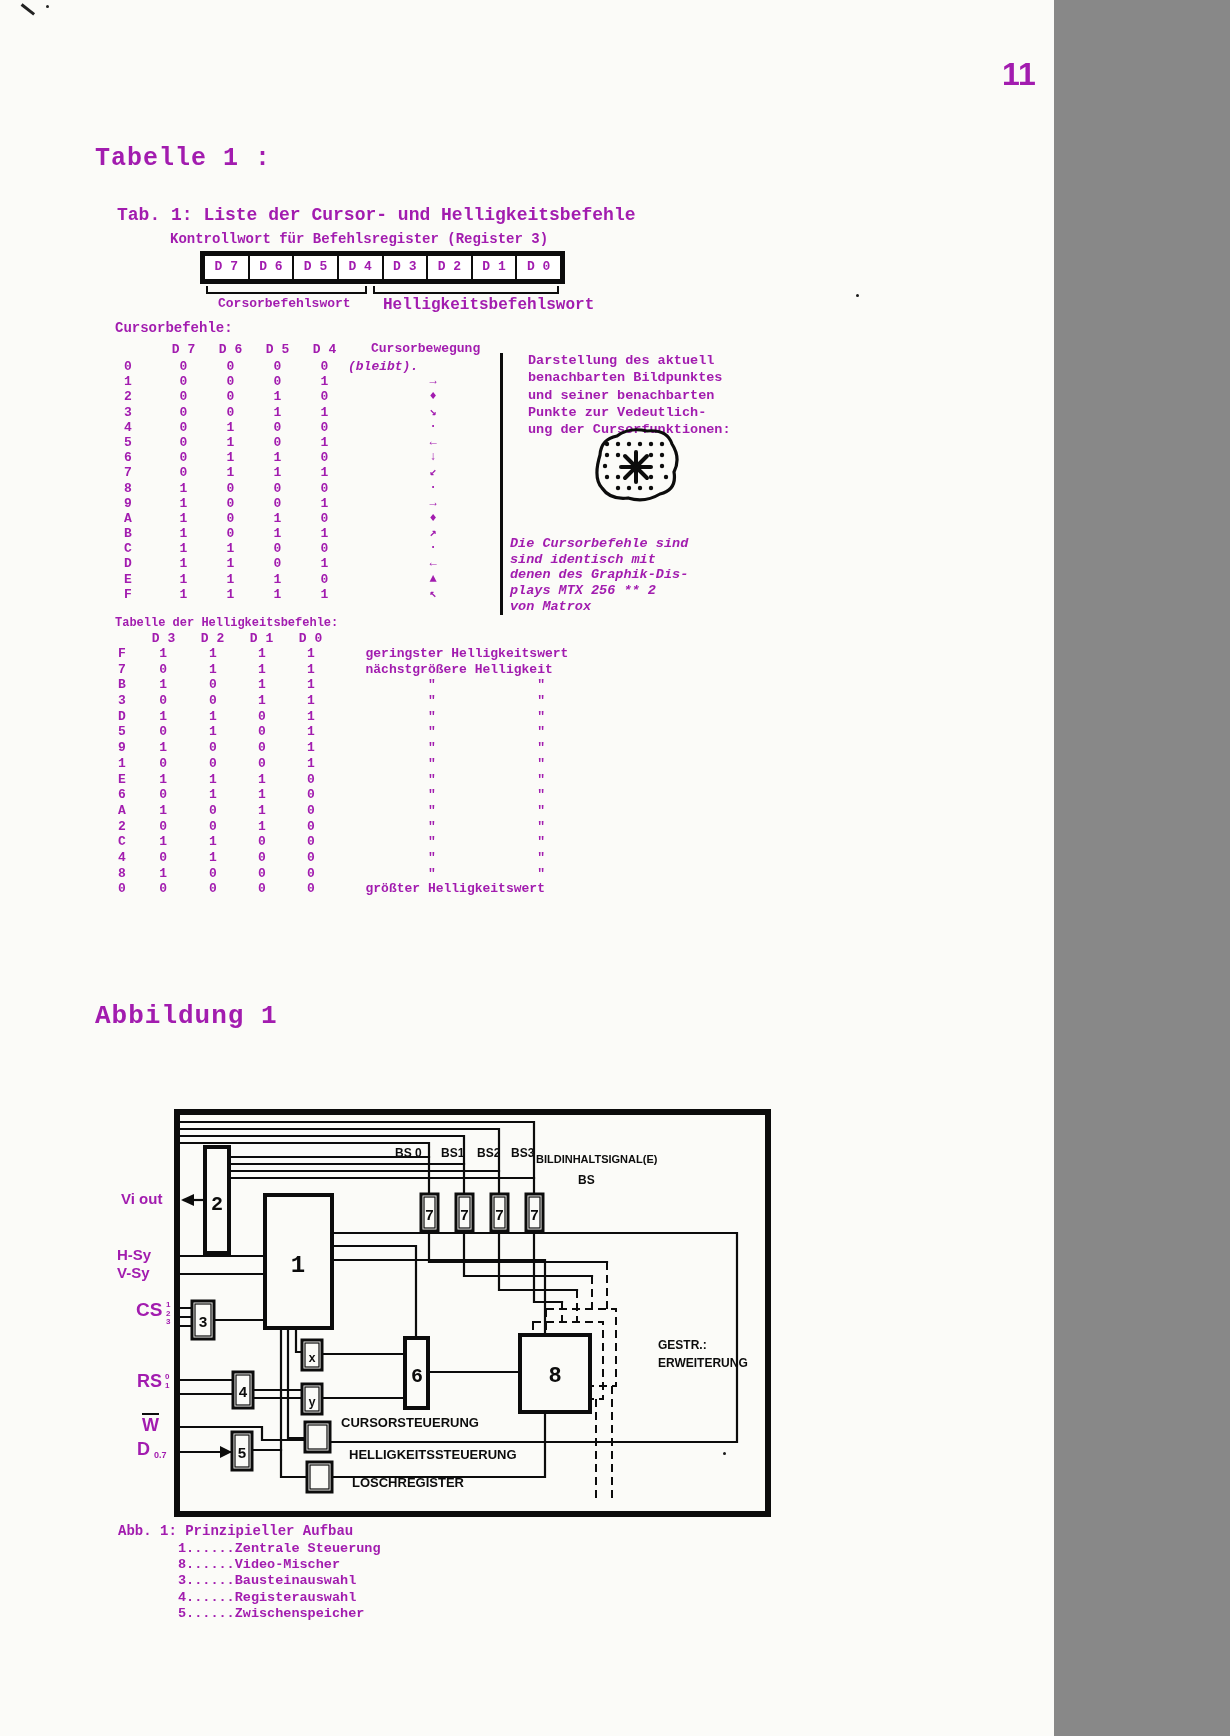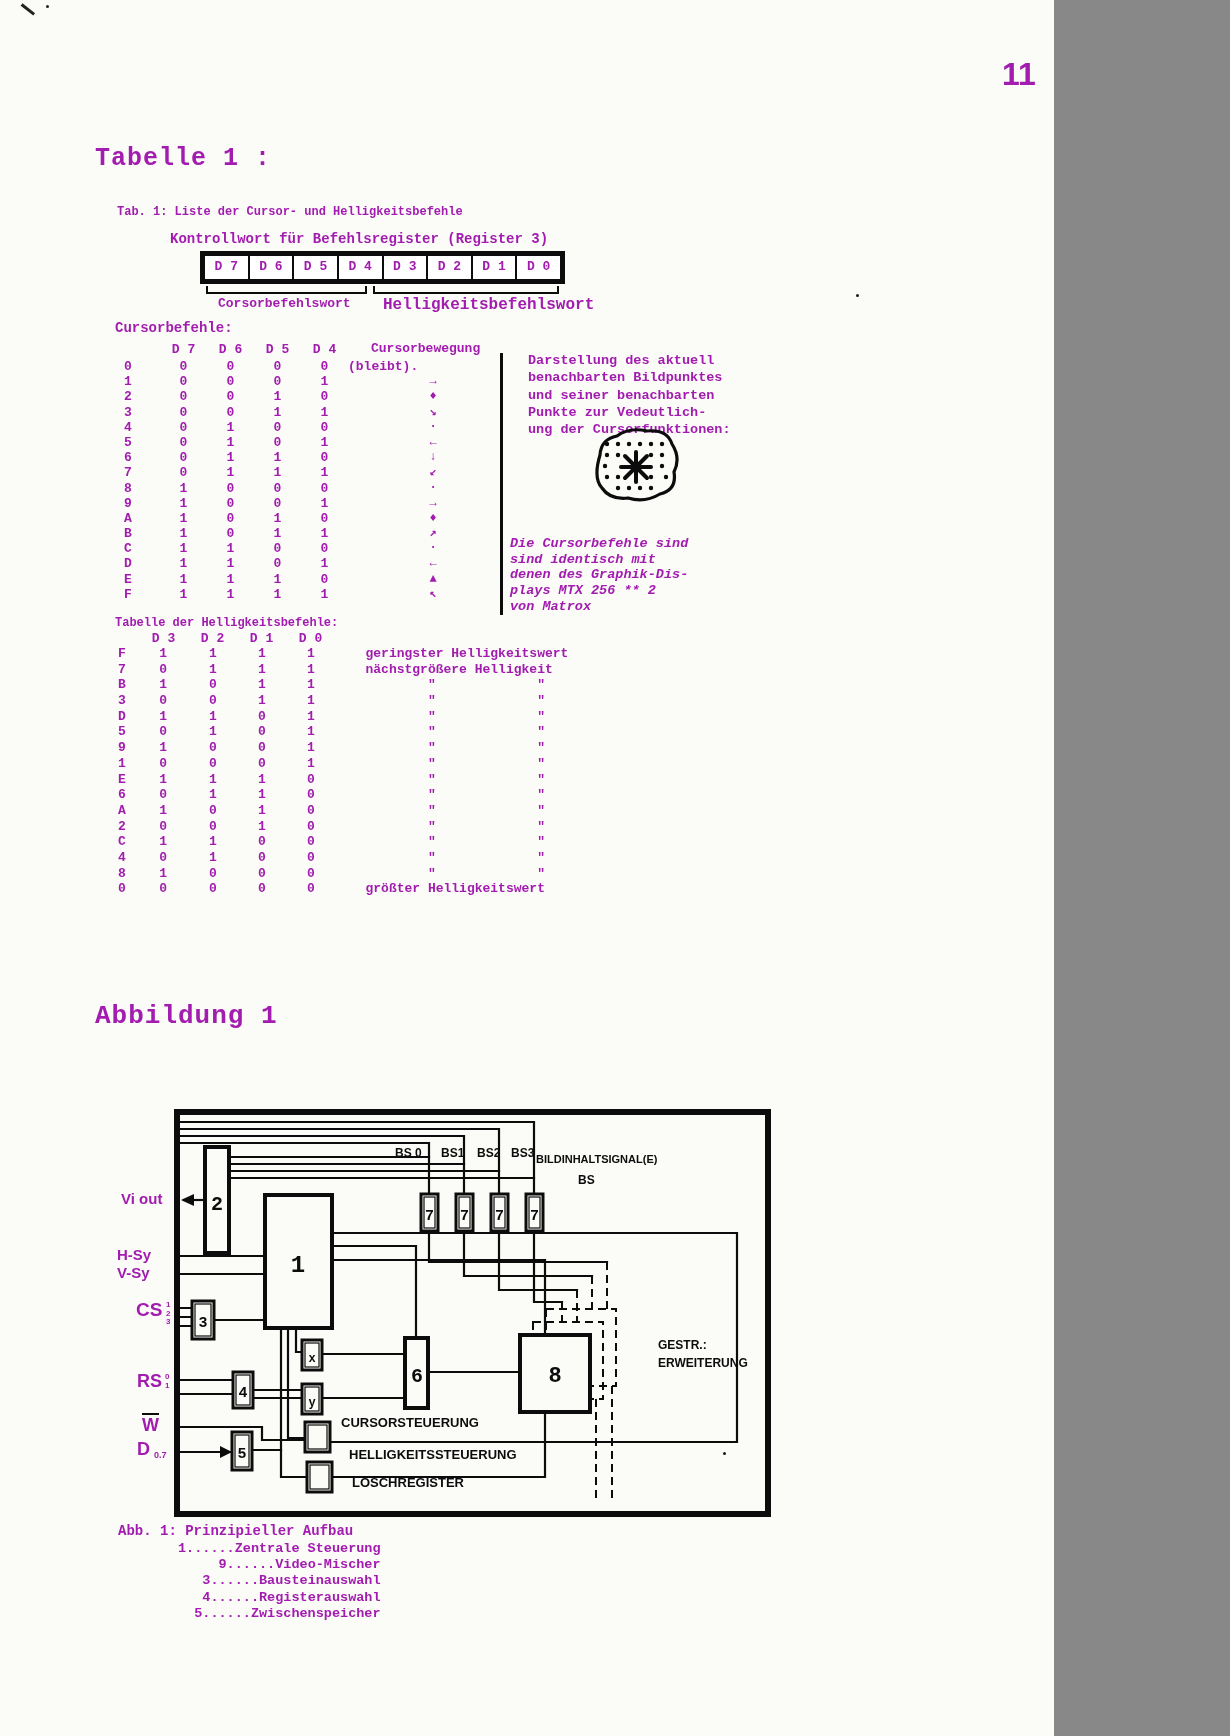--- a/index.html
+++ b/index.html
@@ -5,21 +5,21 @@
   html,body{margin:0;padding:0;background:#888;}
   .page{position:relative;width:1054px;height:1736px;background:#fbfbf8;overflow:hidden;
         color:#a21caf;font-family:"Liberation Mono","DejaVu Sans Mono",monospace;}
   .t{position:absolute;white-space:pre;font-weight:700;}
   .mono{font-family:"Liberation Mono","DejaVu Sans Mono",monospace;}
   .sans{font-family:"Liberation Sans","DejaVu Sans",sans-serif;}
 
   
   #page-number{left:1002px;top:56px;font-size:32px;font-family:"Liberation Sans",sans-serif;}
   #heading-tabelle{left:95px;top:144px;font-size:25px;letter-spacing:1px;}
-  #tab-caption-1{left:117px;top:205px;font-size:12px;}
+  #tab-caption-1{left:117px;top:205px;font-size:18px;}
   #tab-caption-2{left:170px;top:231px;font-size:14px;}
 
   
   #register-box{position:absolute;left:200px;top:251px;width:365px;height:33px;
     border:4px solid #0c0c0c;box-sizing:border-box;background:#fff;}
   #register-box .inner{display:flex;height:100%;border:1.5px solid #0c0c0c;box-sizing:border-box;}
   .regcell{flex:1;text-align:center;font-size:13px;font-weight:700;line-height:21px;
     border-right:2px solid #0c0c0c;}
   .regcell:last-child{border-right:none;}
   .bracket{position:absolute;height:8px;border:2.5px solid #0c0c0c;border-top:none;box-sizing:border-box;}
@@ -27,21 +27,21 @@
   #bracket-right{left:373px;top:286px;width:186px;}
   #bracket-label-left{left:218px;top:296px;font-size:13px;}
   #bracket-label-right{left:383px;top:296px;font-size:16px;}
 
   
   #cursor-title{left:115px;top:320px;font-size:14px;}
   .hdr4{position:absolute;display:grid;}
   .hdr4 span{text-align:center;font-size:13px;font-weight:700;}
   #cursor-header{left:160px;top:342px;grid-template-columns:repeat(4,47px);}
   #movement-header{left:371px;top:341px;font-size:13px;}
-  #movement-note{left:348px;top:359px;font-size:13px;}
+  #movement-note{left:348px;top:359px;font-size:13px;font-style:italic;}
   #cursor-rows{position:absolute;left:110px;top:359px;}
   .crow{display:grid;grid-template-columns:50px 47px 47px 47px 47px 65px 40px;
     height:15.2px;line-height:15.2px;font-size:13px;font-weight:700;}
   .crow .rh{padding-left:14px;}
   .crow .rb{text-align:center;}
   .crow .ra{text-align:center;font-size:12px;}
   #cursor-vline{position:absolute;left:500px;top:353px;width:3px;height:262px;background:#0c0c0c;}
   #note1{position:absolute;left:528px;top:352px;font-size:13.5px;line-height:17.3px;font-weight:700;}
   #note1 div{white-space:pre;}
   #note2{position:absolute;left:510px;top:536px;font-size:13.5px;line-height:15.7px;font-weight:700;}
@@ -70,21 +70,21 @@
   #sig-rs{left:137px;top:1371px;font-size:18px;}
   #sig-rs-subs{left:165px;top:1373px;}
   #sig-w{left:142px;top:1413px;font-size:18px;border-top:2.5px solid #0c0c0c;}
   #sig-d{left:137px;top:1439px;font-size:18px;}
   #sig-d-sub{left:154px;top:1450px;font-size:9px;position:absolute;font-weight:700;
     font-family:"Liberation Sans",sans-serif;}
   .stack{position:absolute;font-size:8px;line-height:8.5px;font-weight:700;
     font-family:"Liberation Sans",sans-serif;}
   #fig-caption{left:118px;top:1523px;font-size:14px;text-align:right;}
   #legend-left{position:absolute;left:178px;top:1541px;font-size:13.5px;line-height:16.2px;font-weight:700;}
-  #legend-left div{white-space:pre;text-align:right;}
+  #legend-left div{white-space:pre;}
   #legend-right{position:absolute;left:397px;top:1544px;font-size:13.5px;line-height:16.6px;font-weight:700;}
   #legend-right div{white-space:pre;}
 
   
   .speck{position:absolute;background:#1a1a1a;border-radius:50%;}
   #speck-1{left:856px;top:294px;width:3px;height:3px;}
   #speck-2{left:723px;top:1452px;width:3px;height:3px;}
   #corner-mark{position:absolute;left:20px;top:8px;width:16px;height:2.5px;background:#222;
     transform:rotate(38deg);}
   #corner-dot{position:absolute;left:46px;top:5px;width:3px;height:3px;background:#222;}
@@ -651,19 +651,19 @@
       <div>1</div>
     </div>
   <div class="sig" id="sig-w">W</div>
   <div class="sig" id="sig-d">D</div>
   <div id="sig-d-sub">0.7</div>
 
   <div class="t mono" id="fig-caption">Abb. 1: Prinzipieller Aufbau</div>
   <div id="legend-left" class="mono">
 
   <div>1......Zentrale Steuerung</div>
-      <div>9......Video-Mischer</div>
+      <div>8......Video-Mischer</div>
       <div>3......Bausteinauswahl</div>
       <div>4......Registerauswahl</div>
       <div>5......Zwischenspeicher</div>
     </div>
 
 </div>
 
 </body></html>

